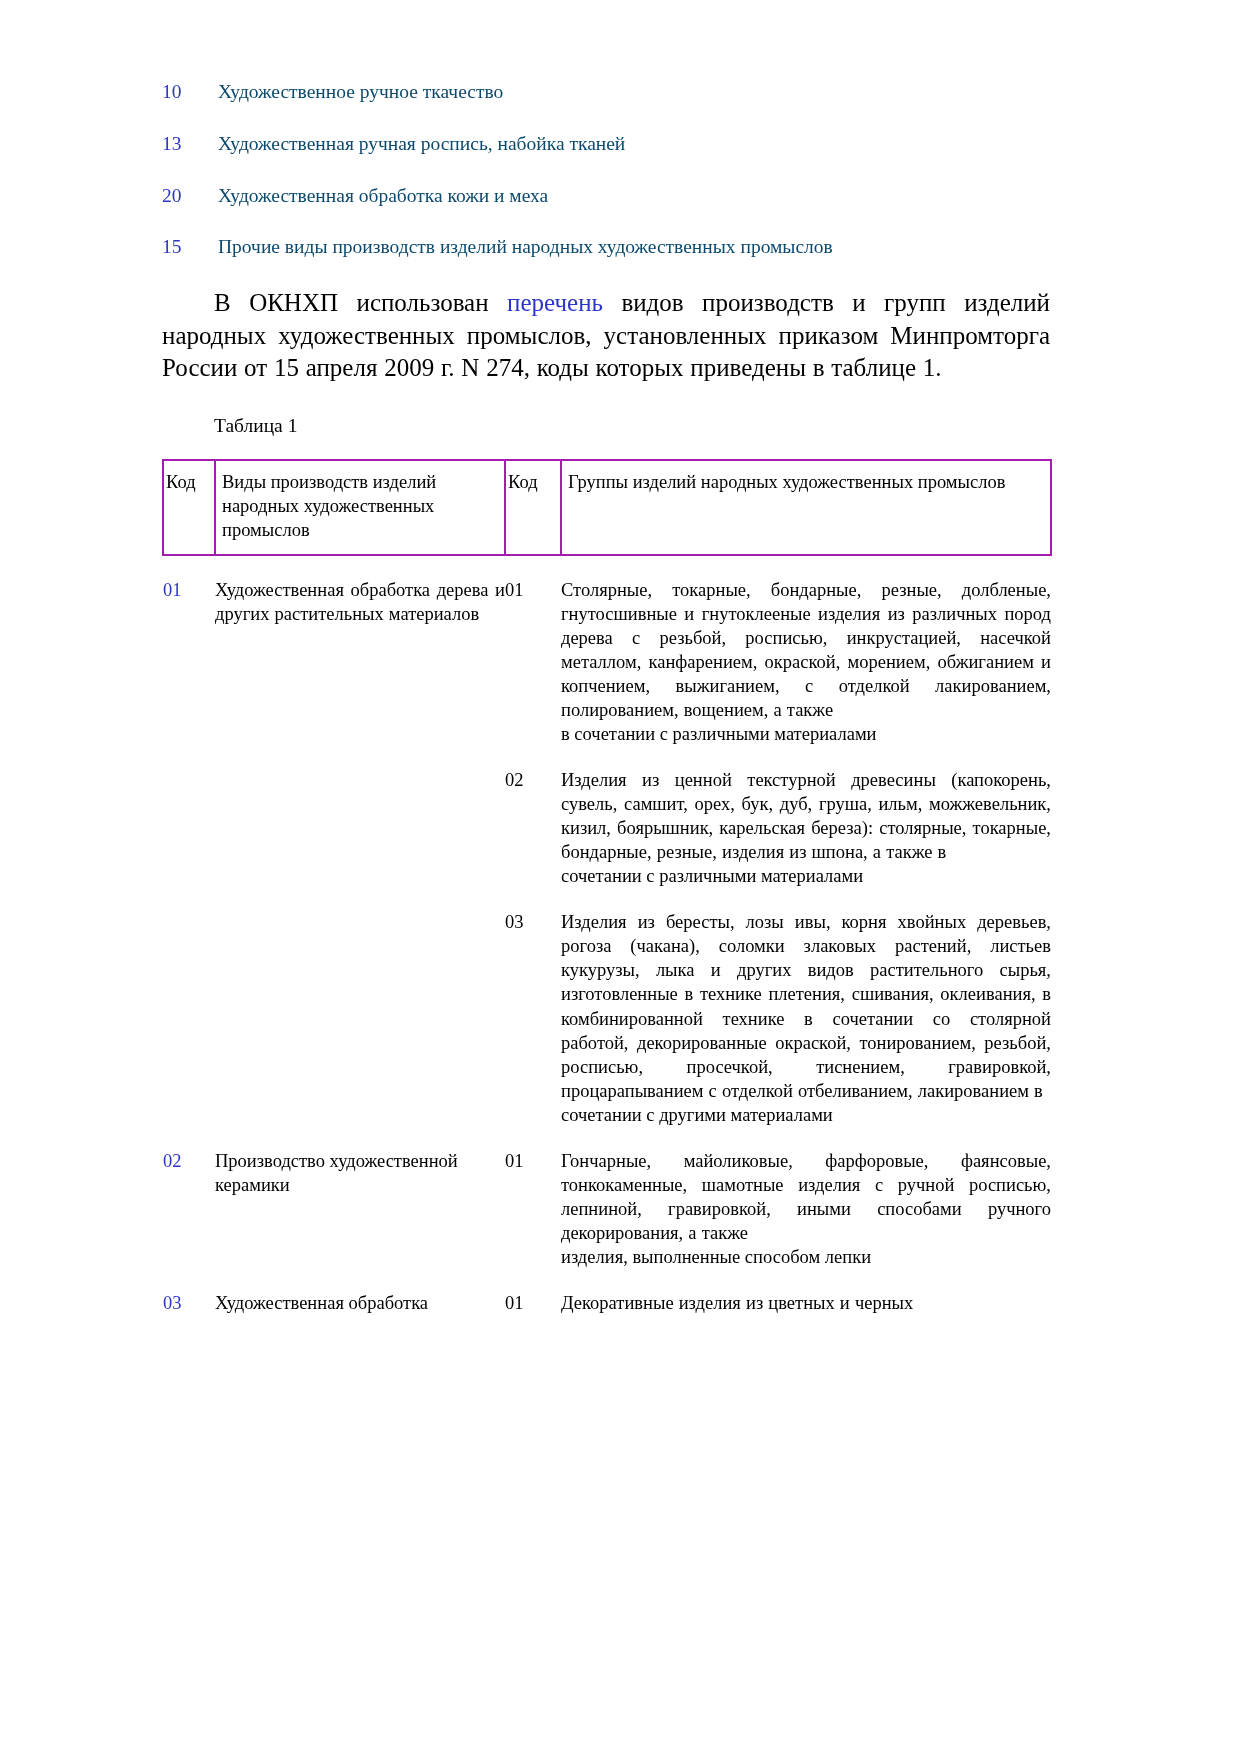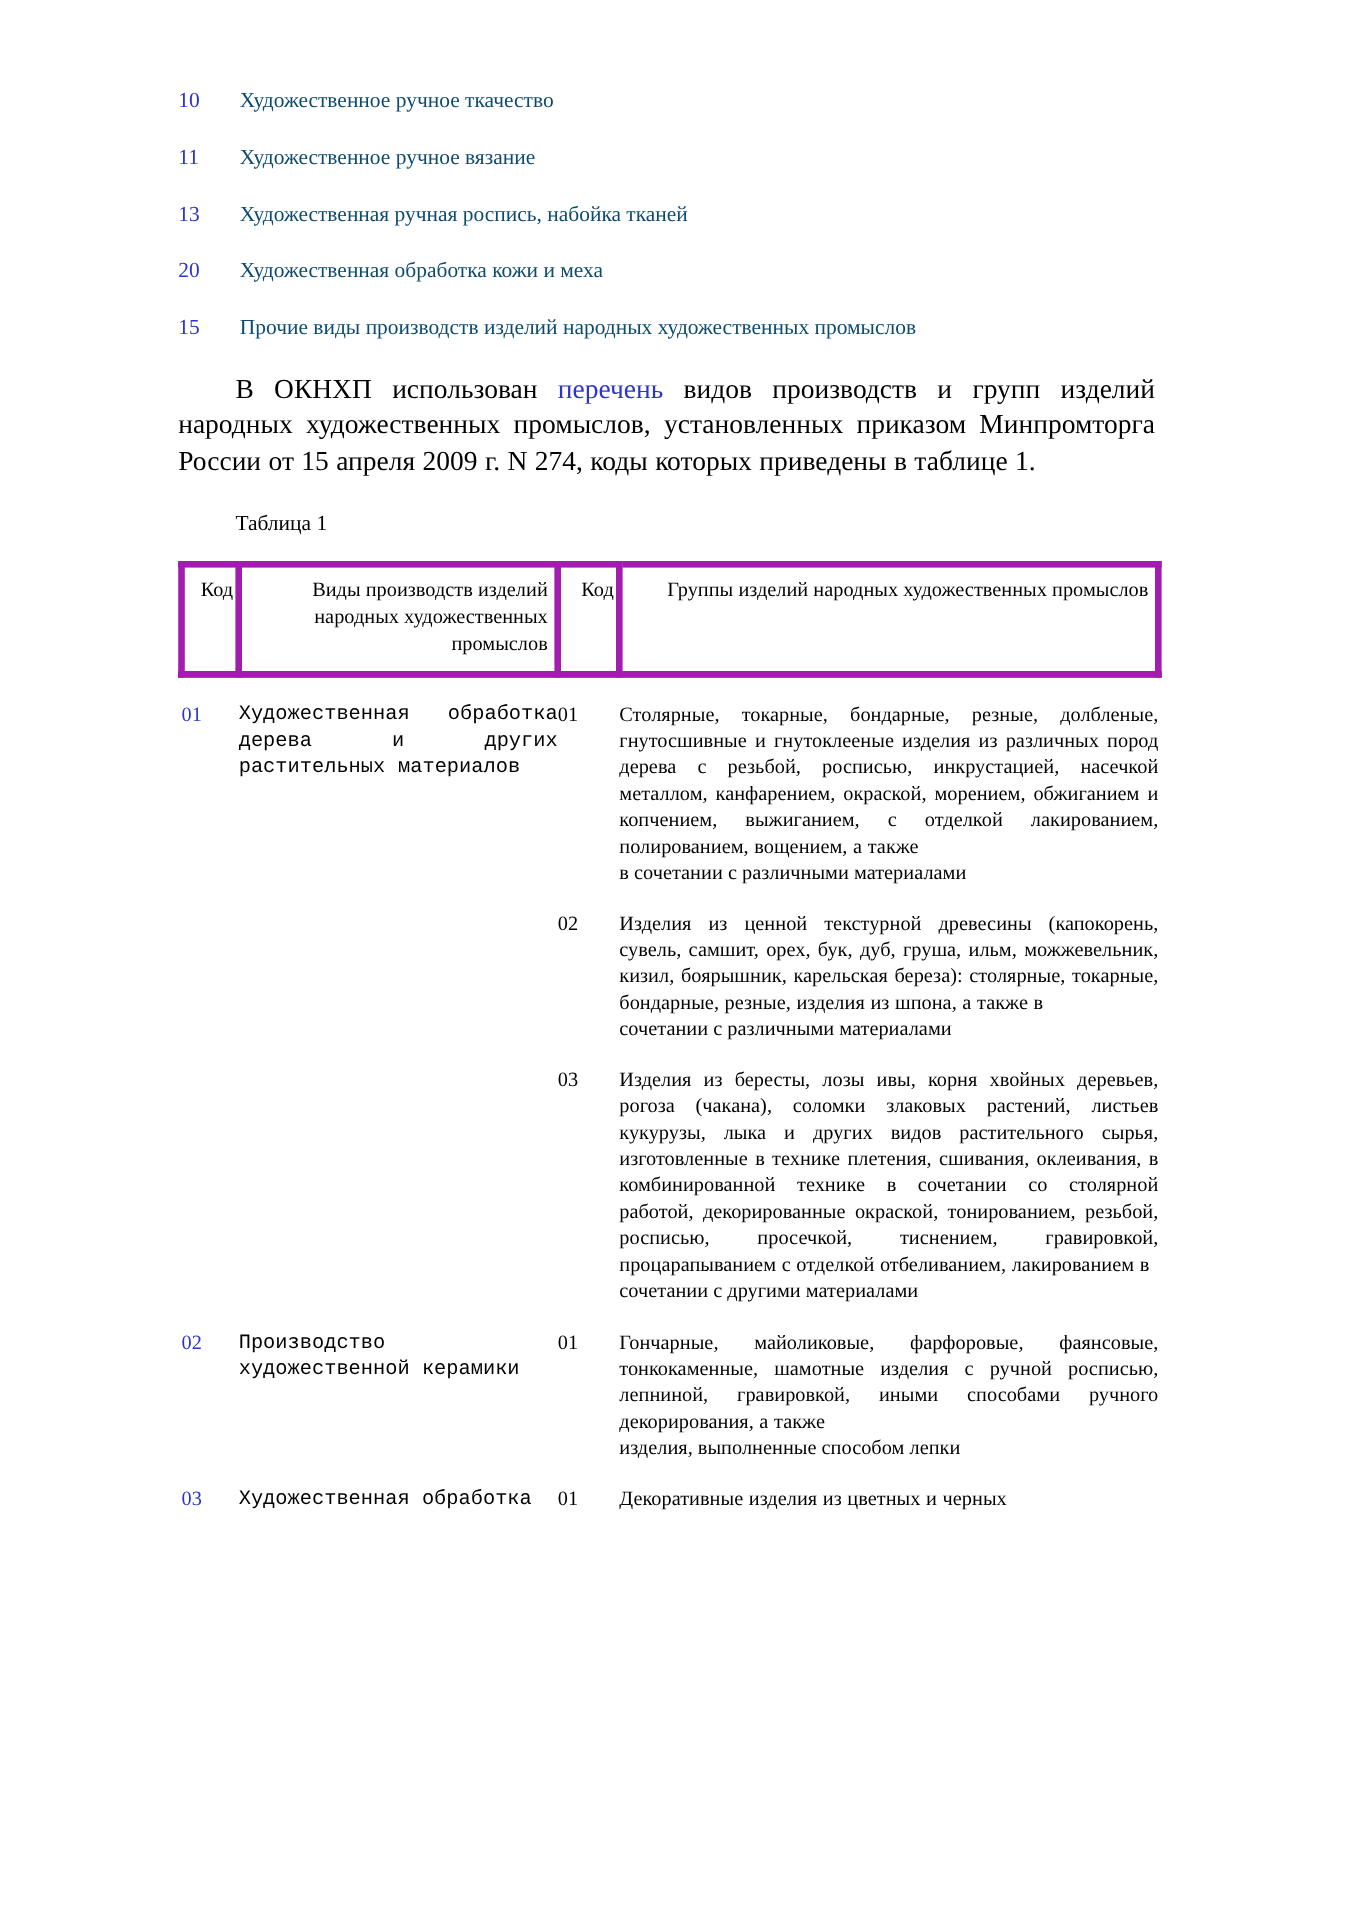--- a/index.html
+++ b/index.html
@@ -68,27 +68,27 @@
     border-collapse: collapse;
     width: 100%;
     table-layout: fixed;
   }
   table.data col.c-code1 { width: 52px; }
   table.data col.c-type  { width: 290px; }
   table.data col.c-code2 { width: 56px; }
   table.data col.c-group { width: 490px; }
 
   table.data thead th {
-    border: 6px solid #a21caf;
+    border: 2px solid #a21caf;
     font-weight: normal;
     font-size: 18.5px;
     line-height: 1.30;
     padding: 9px 6px 12px 6px;
     vertical-align: top;
-    text-align: right;
+    text-align: left;
   }
   table.data thead th.th-code {
     padding-left: 2px;
     padding-right: 2px;
   }
   table.data tbody td {
     border: none;
     font-size: 18.5px;
     line-height: 1.30;
     vertical-align: top;
@@ -108,40 +108,35 @@
     text-align: justify;
     padding-right: 4px;
     word-spacing: 0.5px;
   }
   td.text-cell.nojust {
     text-align: left;
     word-spacing: normal;
   }
   td.type-cell {
     padding-right: 10px;
-    font-family: Liberation Mono, monospace;
   }
   .lastline {
     text-align: left;
     word-spacing: normal;
   }
 </style>
 </head>
 <body>
 
 <div class="page">
 
   <div class="list">
     <div class="list-item">
       <span class="num">10</span>
       <span class="txt">Художественное ручное ткачество</span>
-    </div>
-    <div class="list-item">
-      <span class="num">11</span>
-      <span class="txt">Художественное ручное вязание</span>
     </div>
     <div class="list-item">
       <span class="num">13</span>
       <span class="txt">Художественная ручная роспись, набойка тканей</span>
     </div>
     <div class="list-item">
       <span class="num">20</span>
       <span class="txt">Художественная обработка кожи и меха</span>
     </div>
     <div class="list-item">

